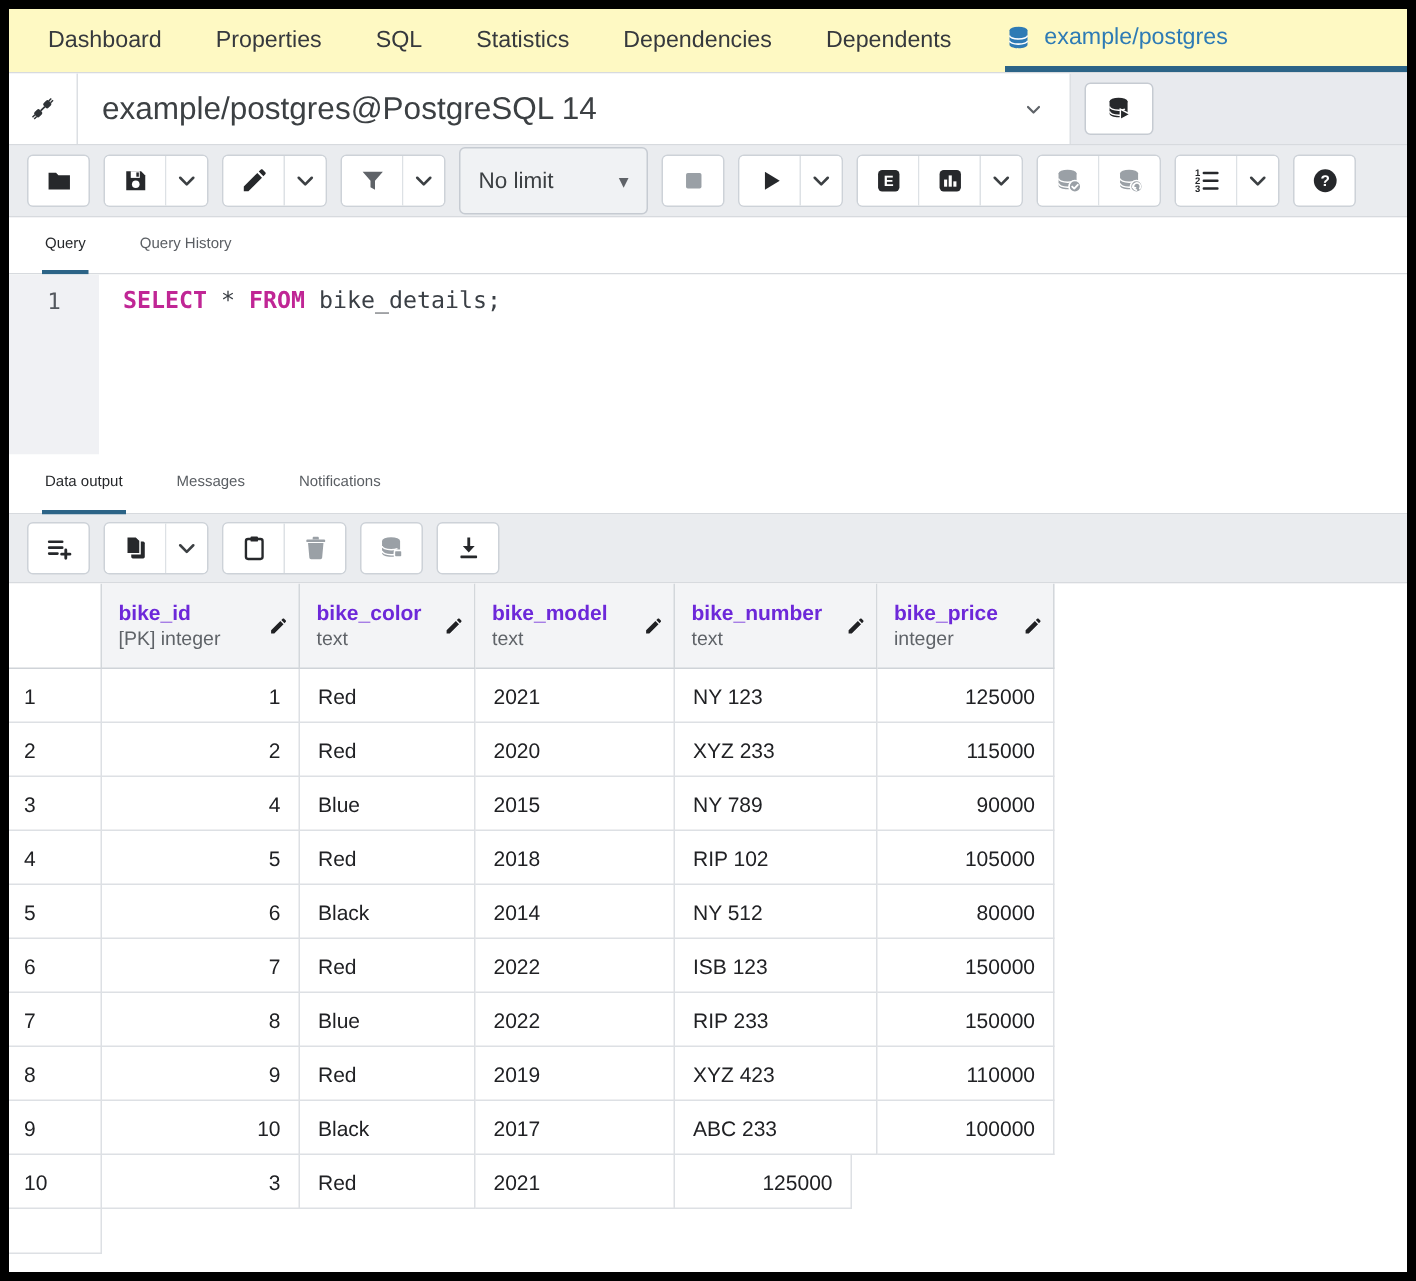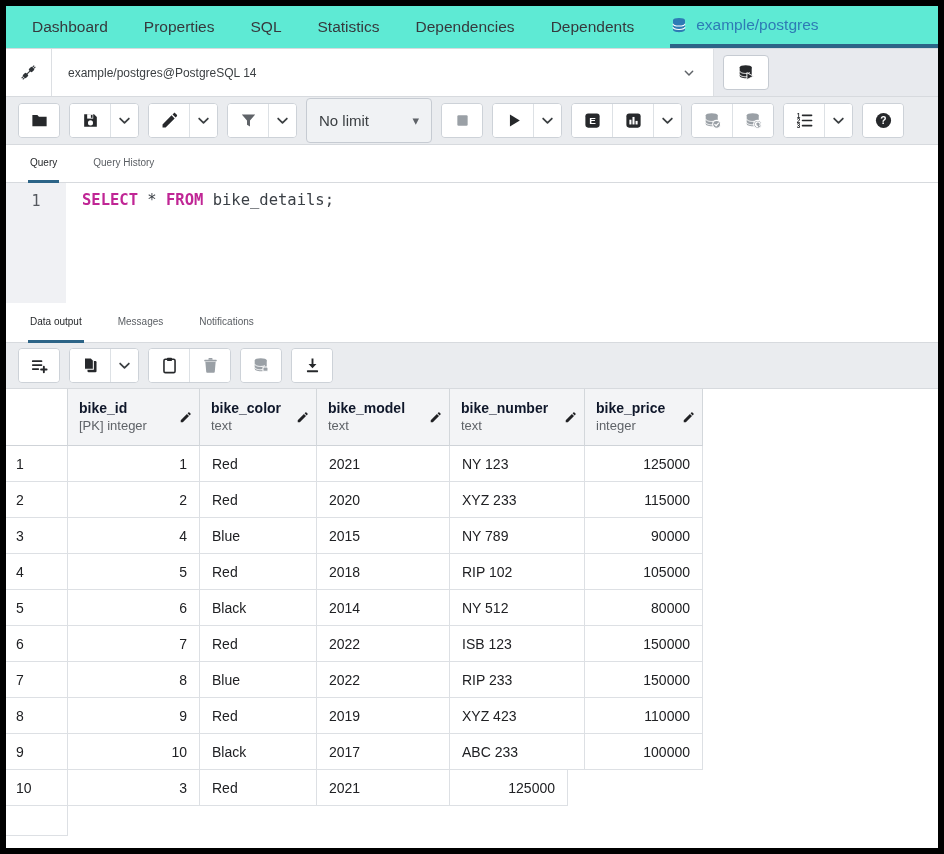--- a/index.html
+++ b/index.html
@@ -7,32 +7,32 @@
   .frame {
     width:944px; height:854px;
     border:6px solid #000;
     background:#fff;
     display:flex; flex-direction:column;
     font-family:"Liberation Sans", sans-serif;
     overflow:hidden;
     position:relative;
   }
   
-  .nav { height:42px; flex:none; display:flex; align-items:stretch; padding-left:26px; gap:36px; overflow:hidden; background:#5eead4; }
+  .nav { height:42px; flex:none; display:flex; align-items:stretch; padding-left:26px; gap:36px; overflow:hidden; background:#fef9c3; }
   .nav-items { display:flex; gap:36px; align-items:stretch; }
   .nav-item { display:flex; align-items:center; font-size:15.5px; color:#36393d; white-space:nowrap; cursor:pointer; }
   .nav-active { flex:1; min-width:0; display:flex; align-items:center; gap:8px; font-size:15.5px;
     color:#2e7bb5; border-bottom:4px solid #2c6487; white-space:nowrap; overflow:hidden; cursor:pointer; }
   .nav-active .icn svg { width:18px; height:18px; }
   .hr { height:1px; background:#d7dade; flex:none; }
   
   .conn-row { height:48px; flex:none; display:flex; align-items:stretch; background:#e8eaee; border-bottom:1px solid #d7dade; }
   .conn-status { width:46px; flex:none; background:#fff; border-right:1px solid #dcdfe3; display:flex; align-items:center; justify-content:center; color:#2f3337; cursor:pointer; }
   .conn-status svg { width:22px; height:22px; }
-  .conn-select { width:662px; flex:none; background:#fff; border-right:1px solid #dcdfe3; display:flex; align-items:center; justify-content:space-between; padding:0 16px; font-size:12px; color:#3c4043; cursor:pointer; }
+  .conn-select { width:662px; flex:none; background:#fff; border-right:1px solid #dcdfe3; display:flex; align-items:center; justify-content:space-between; padding:0 16px; font-size:21px; color:#3c4043; cursor:pointer; }
   .conn-select .caret svg { width:16px; height:16px; color:#5f6368; }
   .conn-new { width:46px; flex:none; margin:6px 0 6px 9px; background:#fff; border:1px solid #c6cbd2; border-radius:4px; display:flex; align-items:center; justify-content:center; color:#26282b; cursor:pointer; padding:0; }
   .conn-new svg { width:21px; height:21px; }
   
   .toolbar { height:48px; flex:none; display:flex; align-items:center; padding:0 12px; gap:9px; background:#eaecef; border-bottom:1px solid #d7dade; }
   .tb-group { display:flex; align-items:stretch; background:#fff; border:1px solid #cdd2d8; border-radius:4px; height:35px; overflow:hidden; flex:none; }
   .tb-btn { width:40px; display:flex; align-items:center; justify-content:center; border:none; background:#fff; color:#26282b; cursor:pointer; padding:0; }
   .tb-btn.small { width:27px; color:#3c4043; }
   .tb-btn.disabled { color:#9aa0a6; cursor:default; }
   .tb-div { width:1px; background:#dde1e5; }
@@ -52,21 +52,21 @@
   .code { flex:1; padding:8px 0 0 16px; font-family:"DejaVu Sans Mono", monospace; font-size:15.5px; color:#3a3f45; white-space:pre; }
   .tok-keyword { color:#c02695; font-weight:bold; }
   
   .toolbar.out { height:46px; }
   
   .grid-wrap { flex:1; background:#fff; overflow:hidden; }
   .g-header { display:flex; height:57px; }
   .g-hgutter { width:62px; flex:none; background:#fff; border-right:1px solid #d3d7db; border-bottom:1px solid #cfd3d8; }
   .g-hcell { flex:none; background:#f3f4f6; border-right:1px solid #d3d7db; border-bottom:1px solid #cfd3d8; display:flex; align-items:center; padding:0 7px 0 11px; cursor:pointer; }
   .g-htext { flex:1; min-width:0; display:flex; flex-direction:column; justify-content:center; gap:2px; }
-  .h-name { font-weight:bold; color:#0f172a; font-size:14px; line-height:1.1; }
+  .h-name { font-weight:bold; color:#6d28d9; font-size:14px; line-height:1.1; }
   .h-type { color:#5f6368; font-size:13px; line-height:1.1; }
   .h-pencil { color:#202124; flex:none; }
   .h-pencil svg { width:13px; height:13px; }
   .g-row { display:flex; height:36px; }
   .g-num { width:62px; flex:none; border-right:1px solid #dde0e4; border-bottom:1px solid #dde0e4; display:flex; align-items:center; padding-left:10px; font-size:14px; color:#202124; cursor:pointer; }
   .g-cell { flex:none; border-right:1px solid #dde0e4; border-bottom:1px solid #dde0e4; display:flex; align-items:center; padding:0 12px; font-size:14px; color:#202124; cursor:pointer; }
   .g-cell.right { justify-content:flex-end; }
   .g-stub { width:62px; height:30px; border-right:1px solid #dde0e4; border-bottom:1px solid #dde0e4; }
 </style>
 </head>

